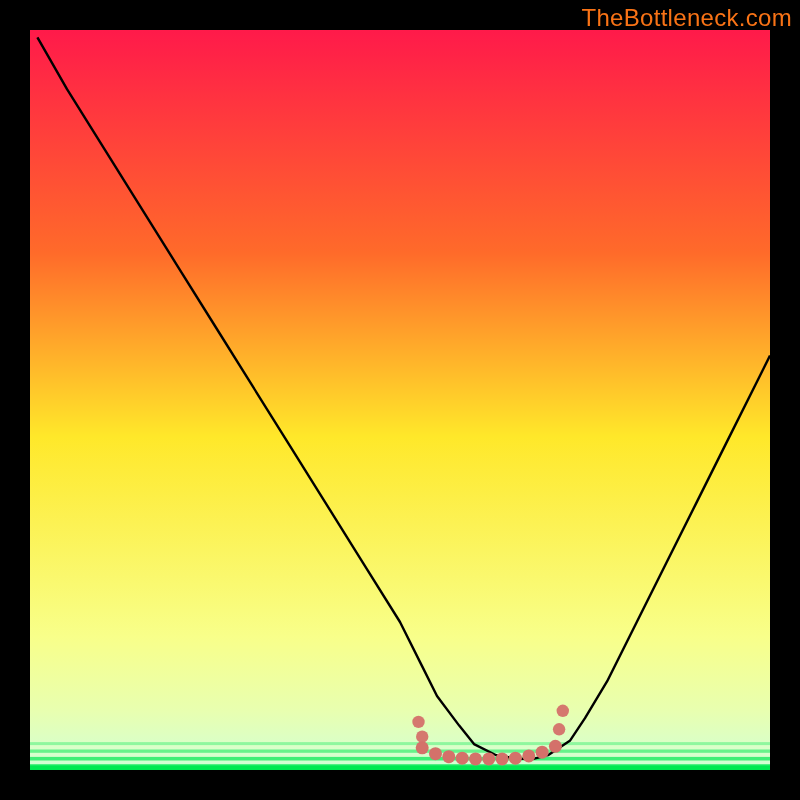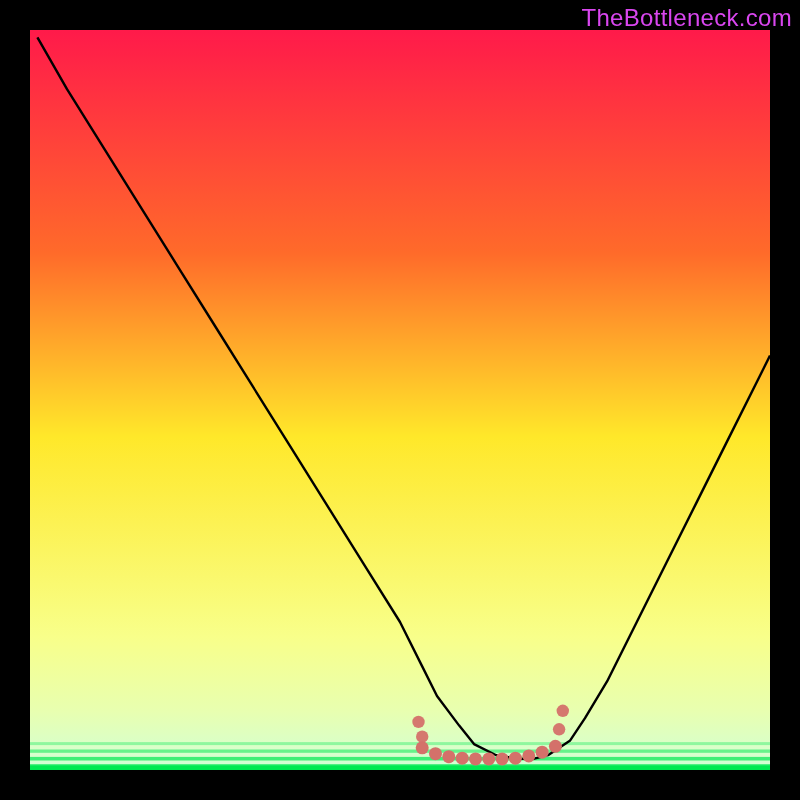--- a/index.html
+++ b/index.html
@@ -17,21 +17,21 @@
     width: 740px;
     height: 740px;
   }
   .watermark {
     position: absolute;
     top: 4px;
     right: 8px;
     font-family: Arial, Helvetica, sans-serif;
     font-size: 24px;
     font-weight: 500;
-    color: #d946ef;
+    color: #f97316;
     letter-spacing: 0.3px;
   }
   svg { display: block; }
 </style>
 </head>
 <body>
 
 <div class="frame">
   <div class="watermark">TheBottleneck.com</div>
   <div class="plot">

